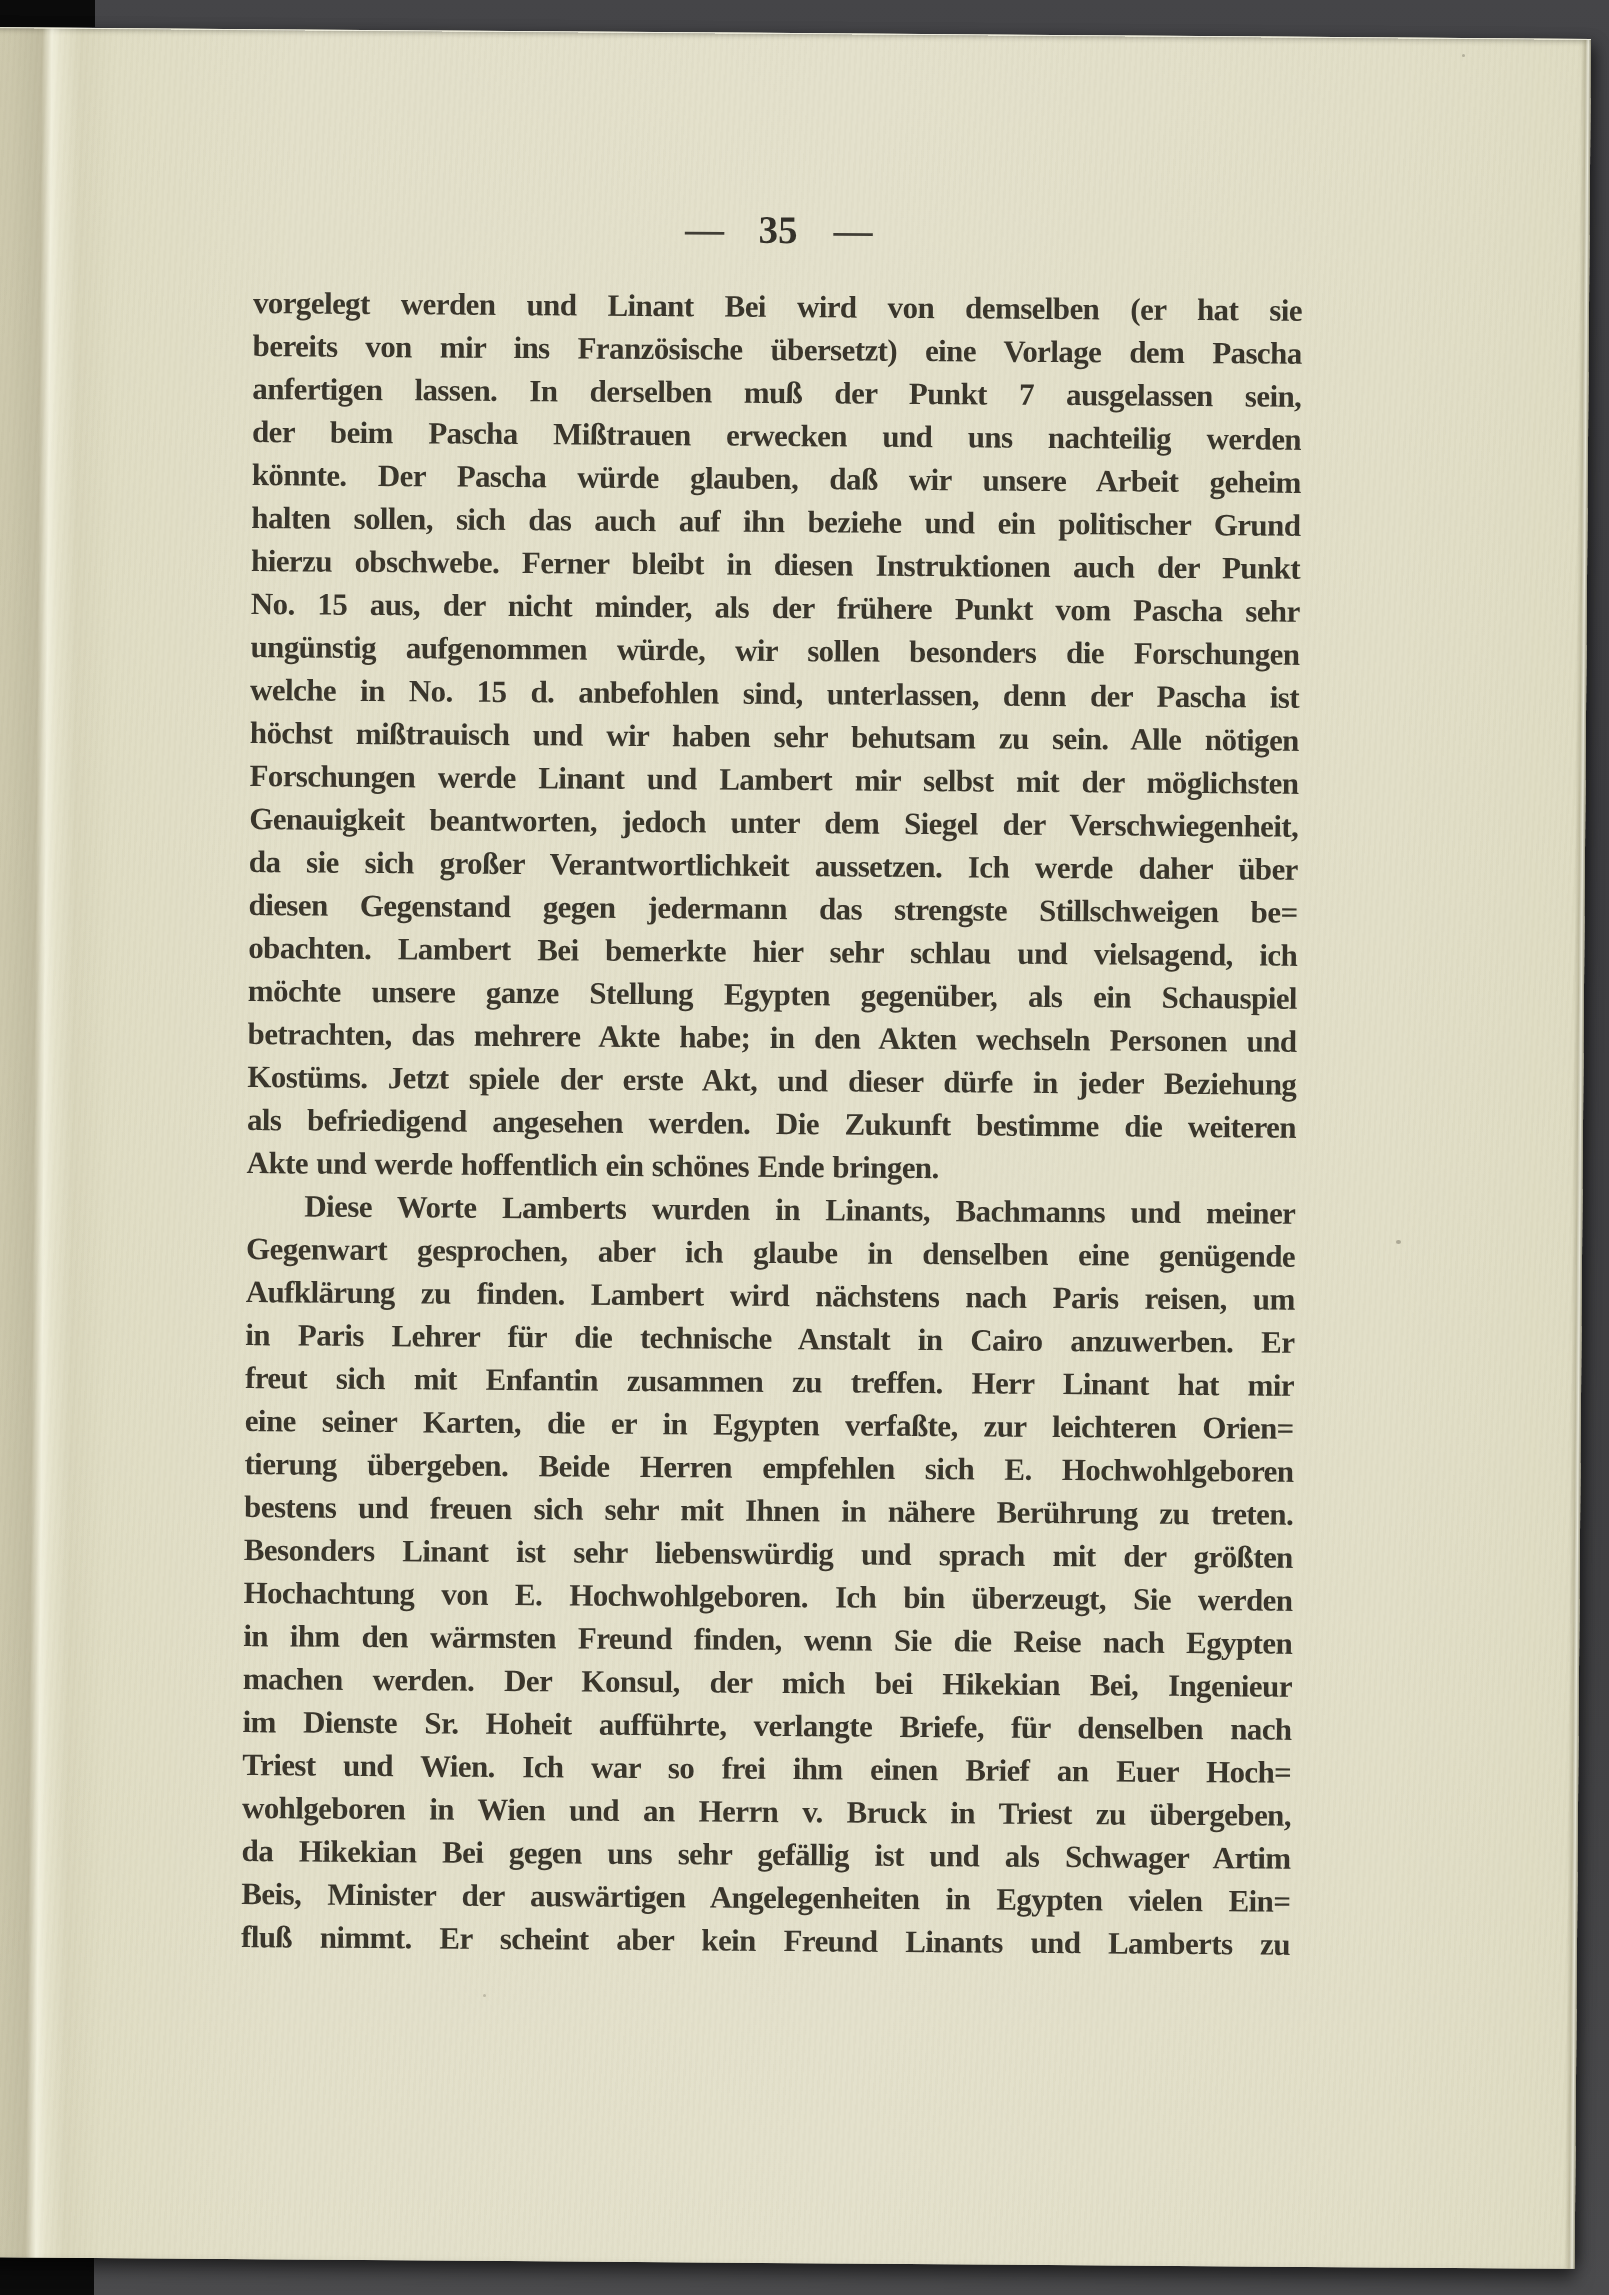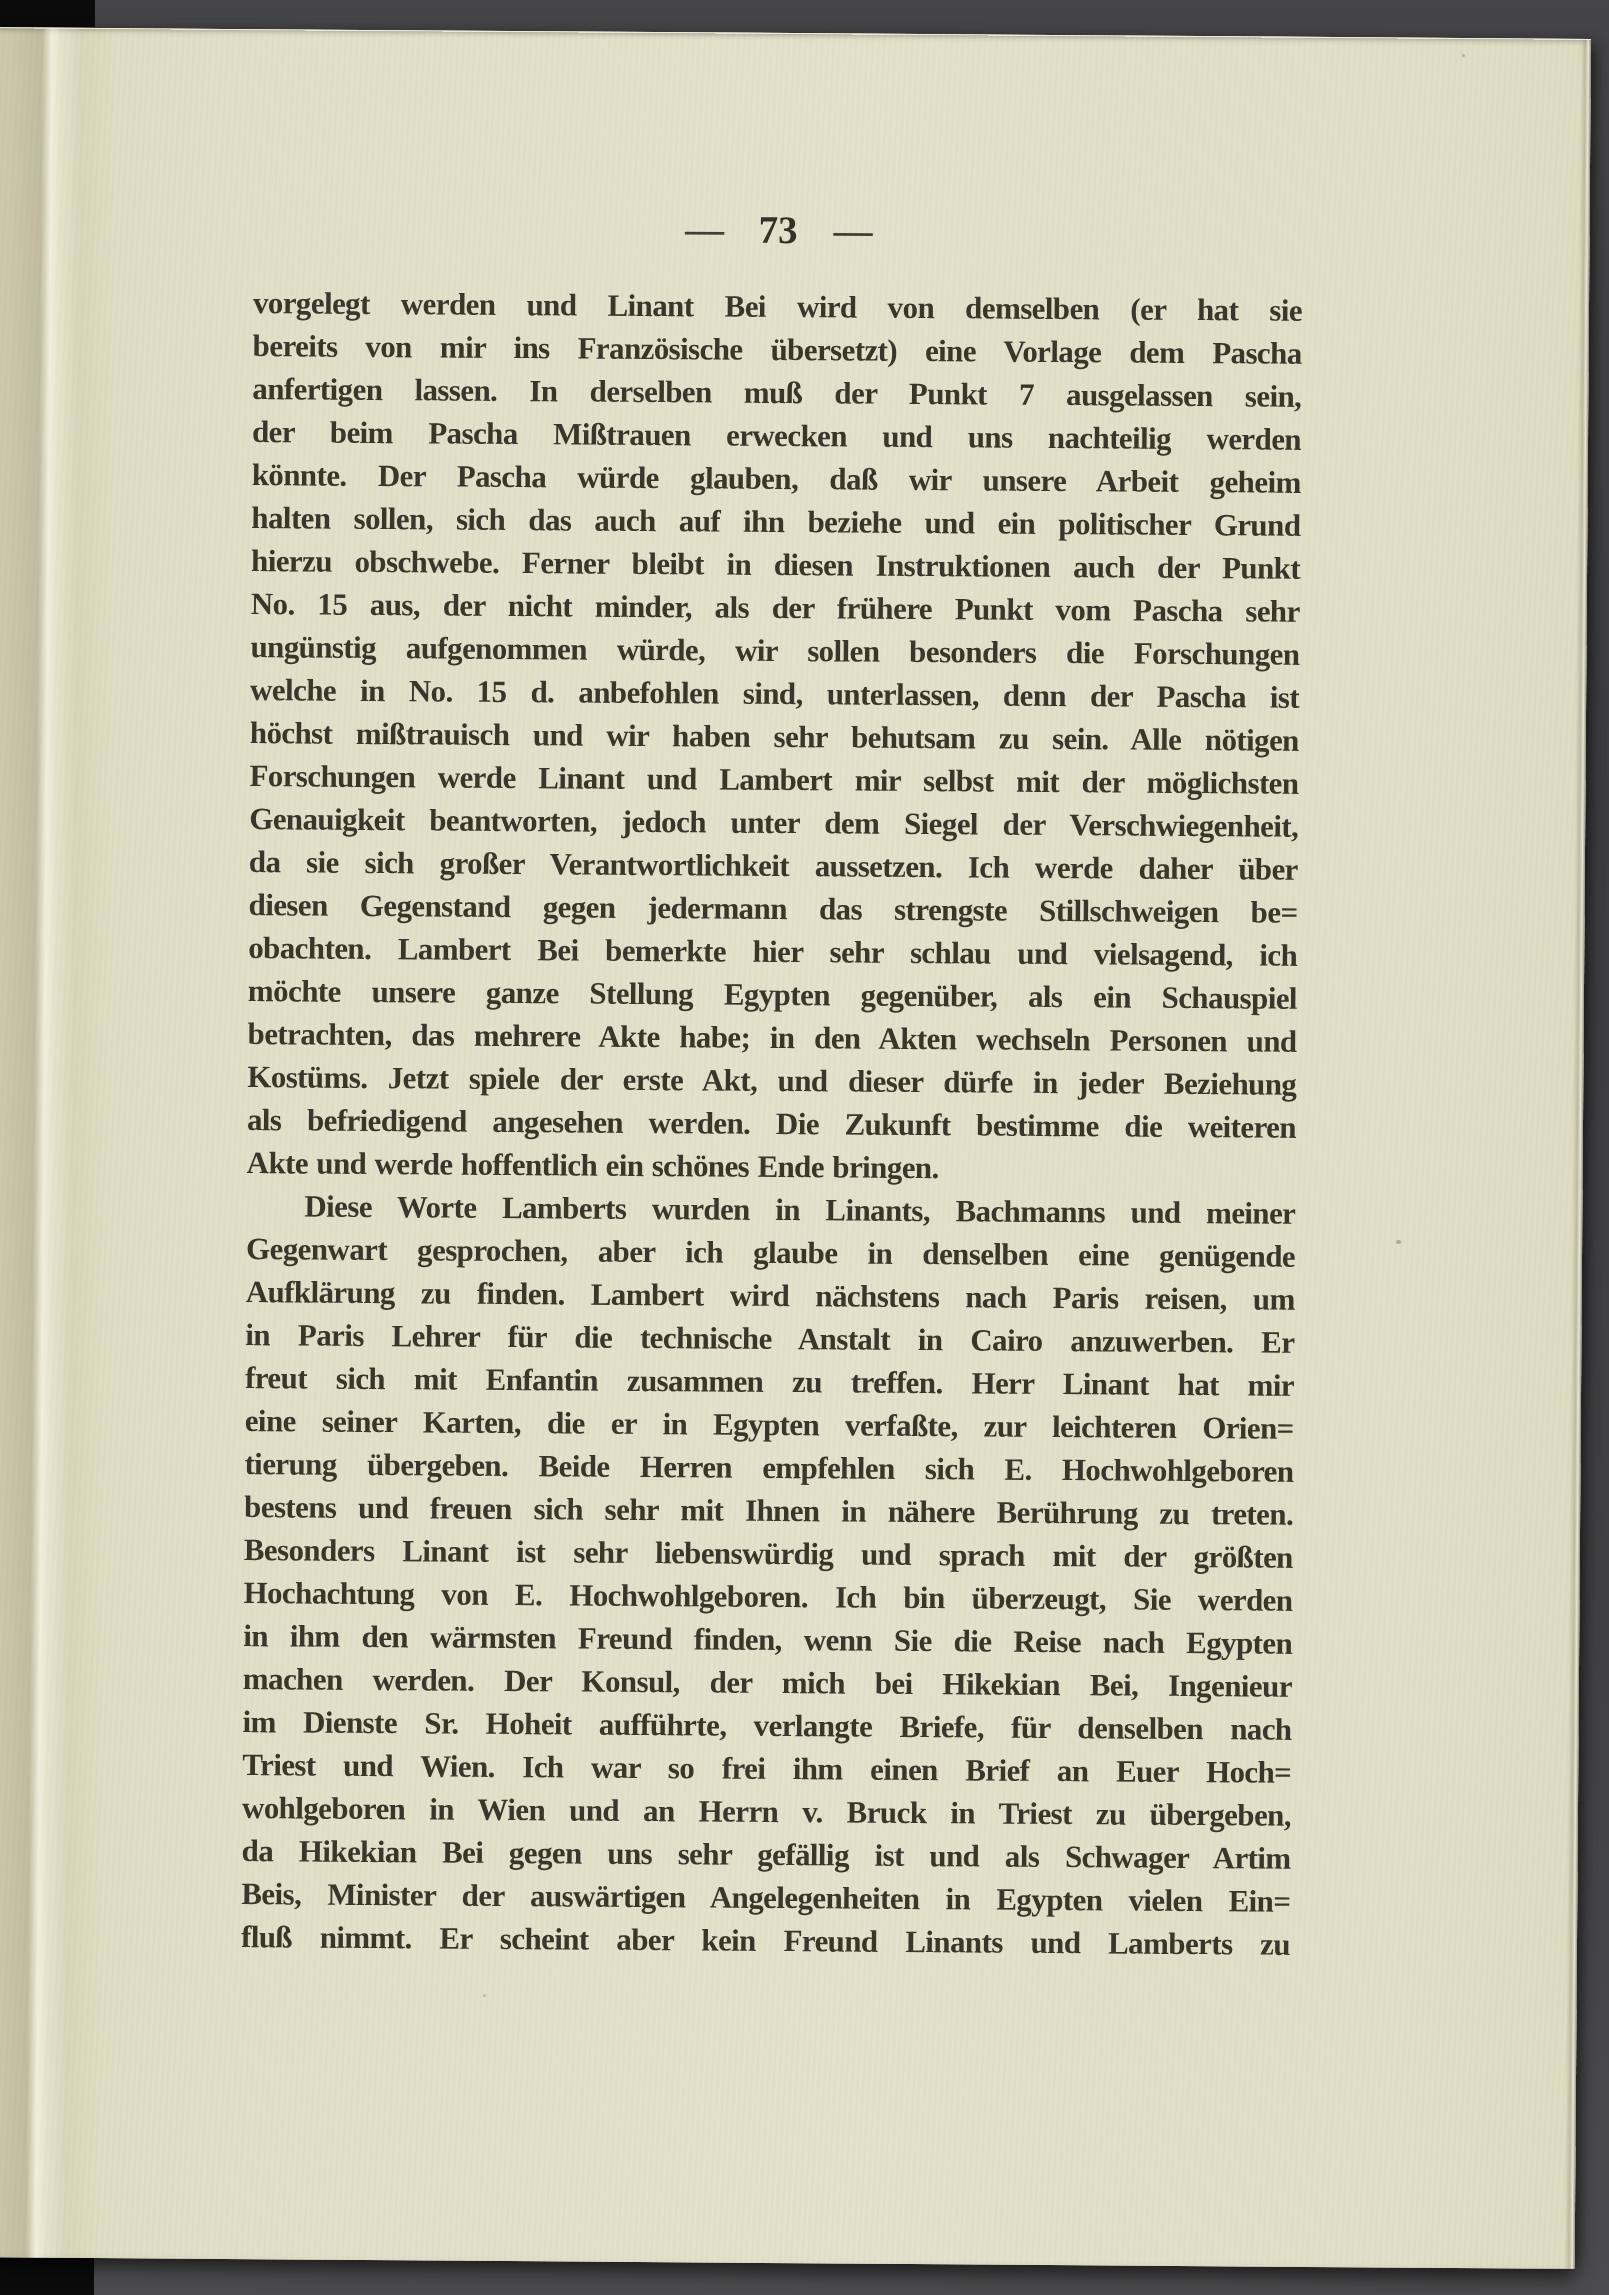--- a/index.html
+++ b/index.html
@@ -64,21 +64,21 @@
 
 <div id="corner-tl" class="corner-black"></div>
 <div id="corner-bl" class="corner-black"></div>
 
 <div id="book-page">
   <div id="gutter-crease"></div>
   <div id="page-edge-right"></div>
 
   <div id="page-header">
     <span class="dash">—</span>
-    <span>73</span>
+    <span>35</span>
     <span class="dash">—</span>
   </div>
 
   <div id="body-text">
       <div class="line">vorgelegt werden und Linant Bei wird von demselben (er hat sie</div>
       <div class="line">bereits von mir ins Französische übersetzt) eine Vorlage dem Pascha</div>
       <div class="line">anfertigen lassen. In derselben muß der Punkt 7 ausgelassen sein,</div>
       <div class="line">der beim Pascha Mißtrauen erwecken und uns nachteilig werden</div>
       <div class="line">könnte. Der Pascha würde glauben, daß wir unsere Arbeit geheim</div>
       <div class="line">halten sollen, sich das auch auf ihn beziehe und ein politischer Grund</div>

